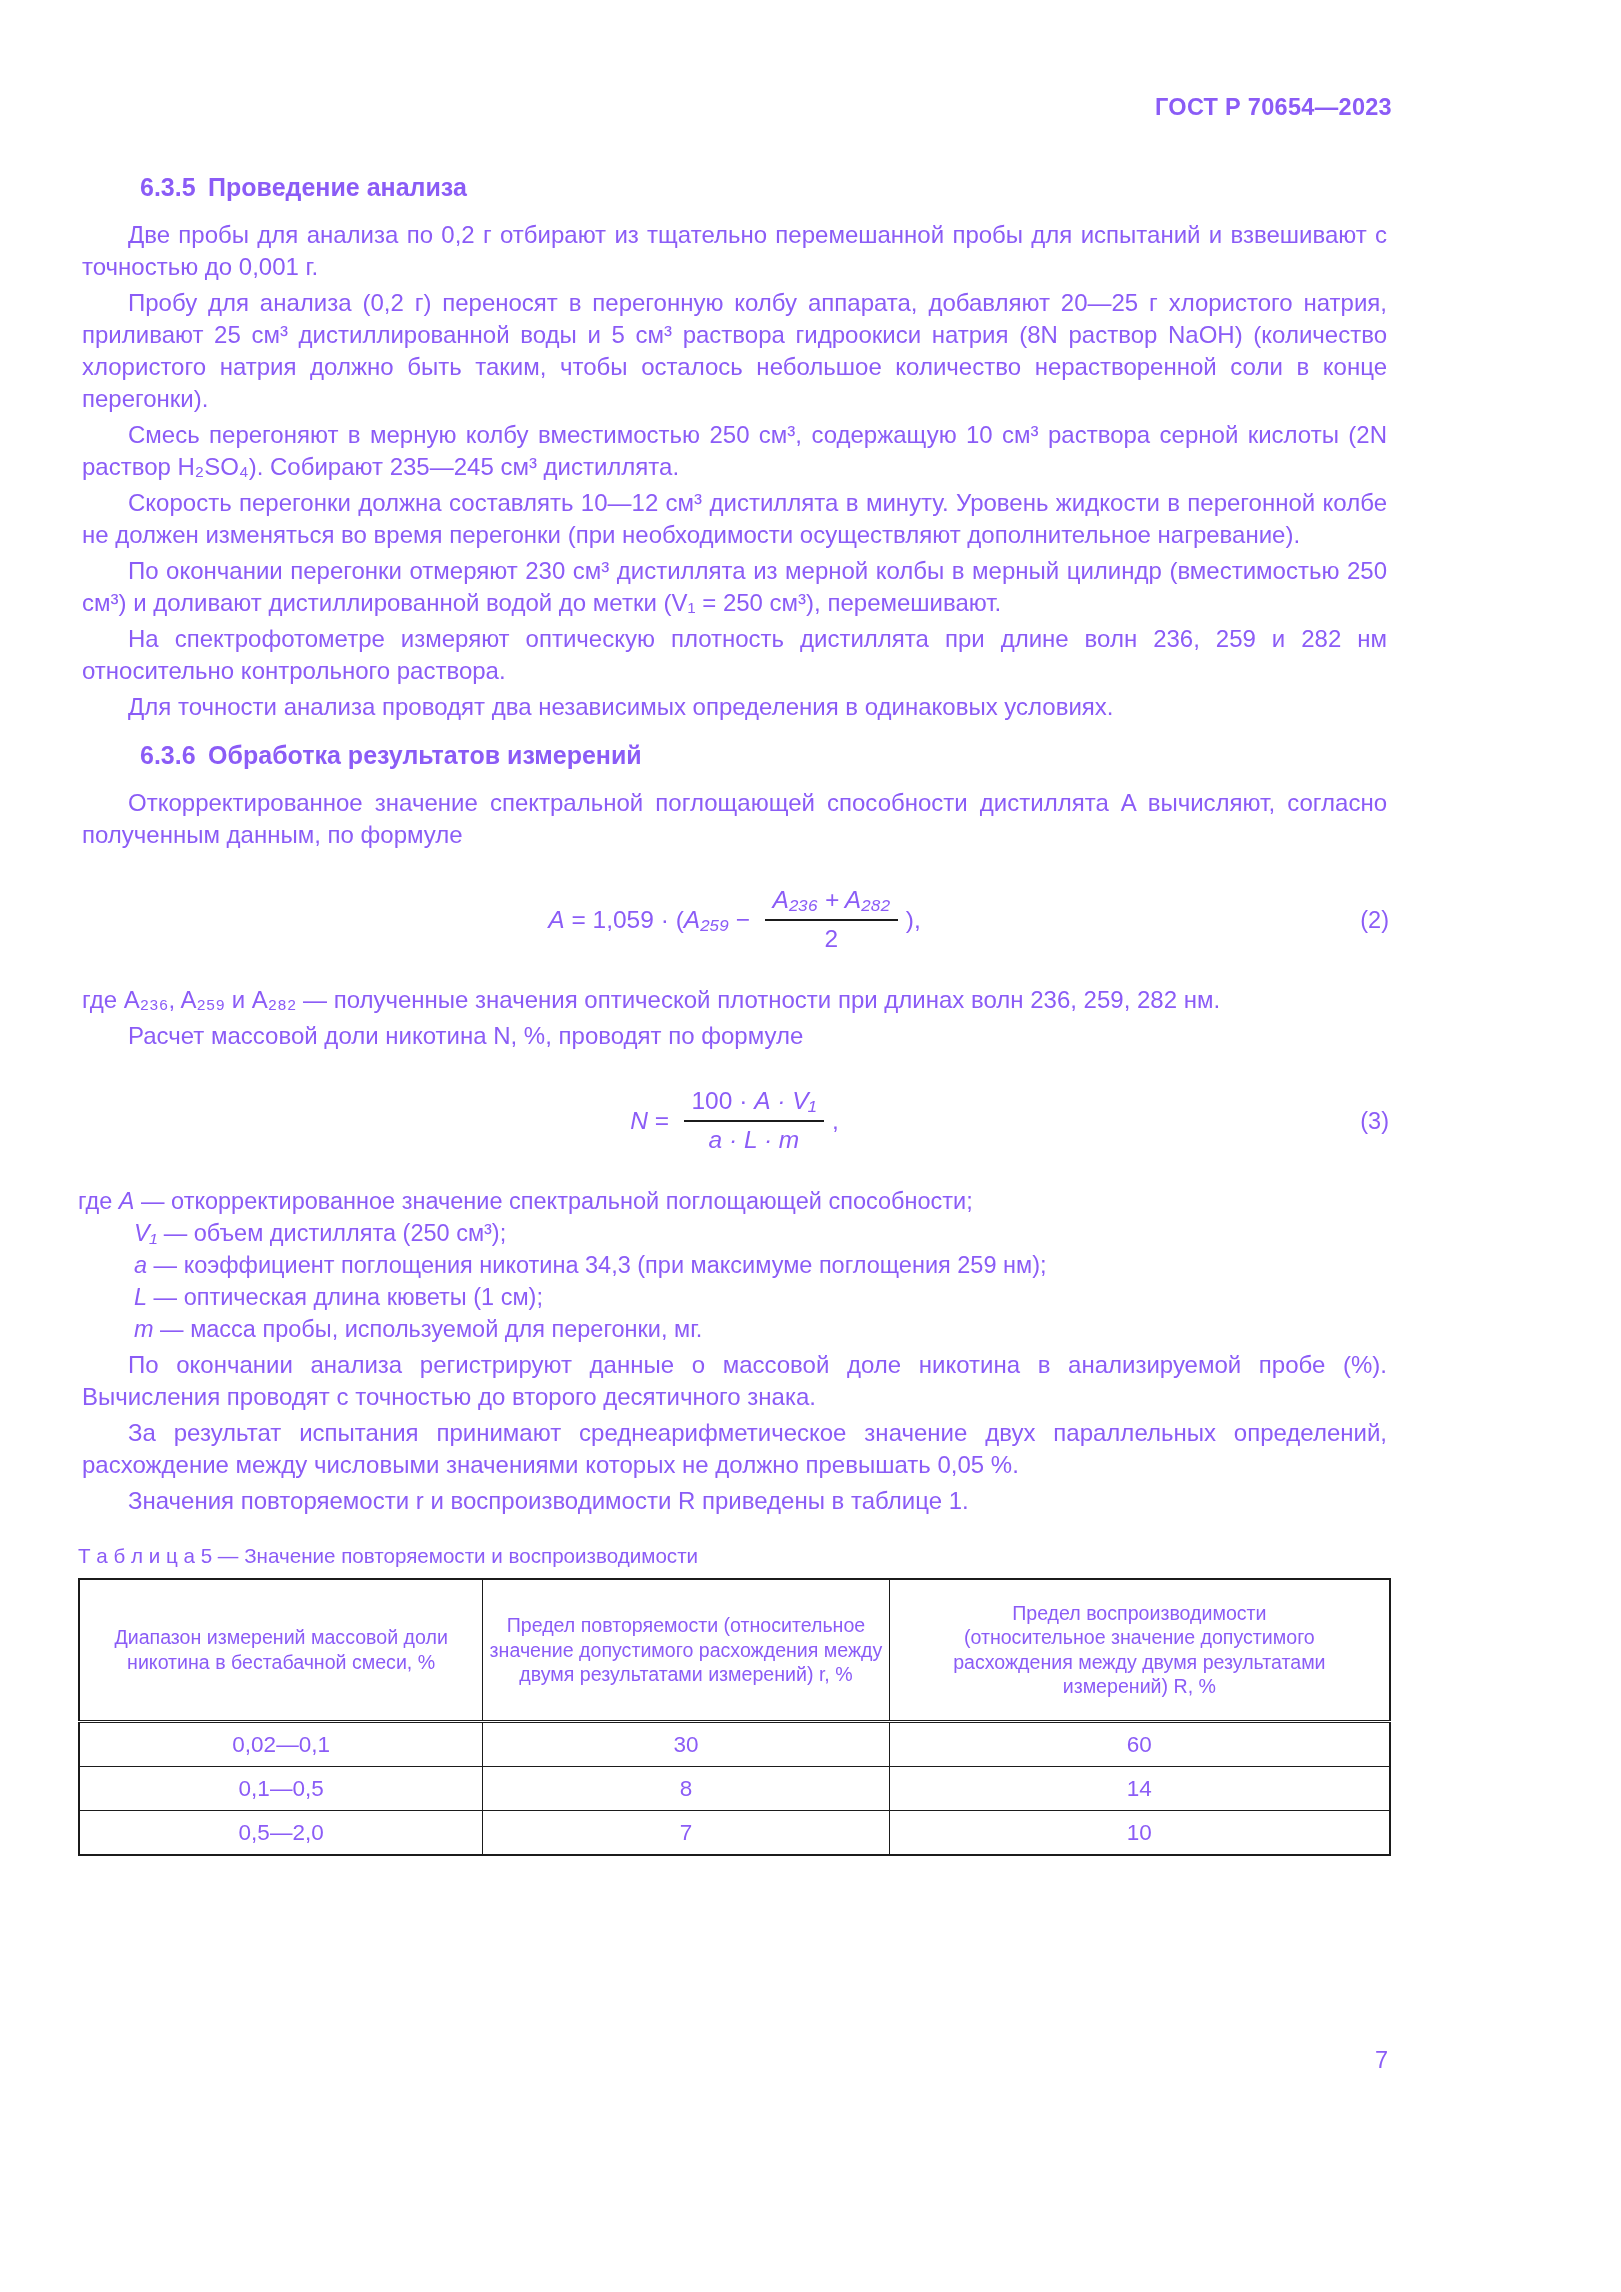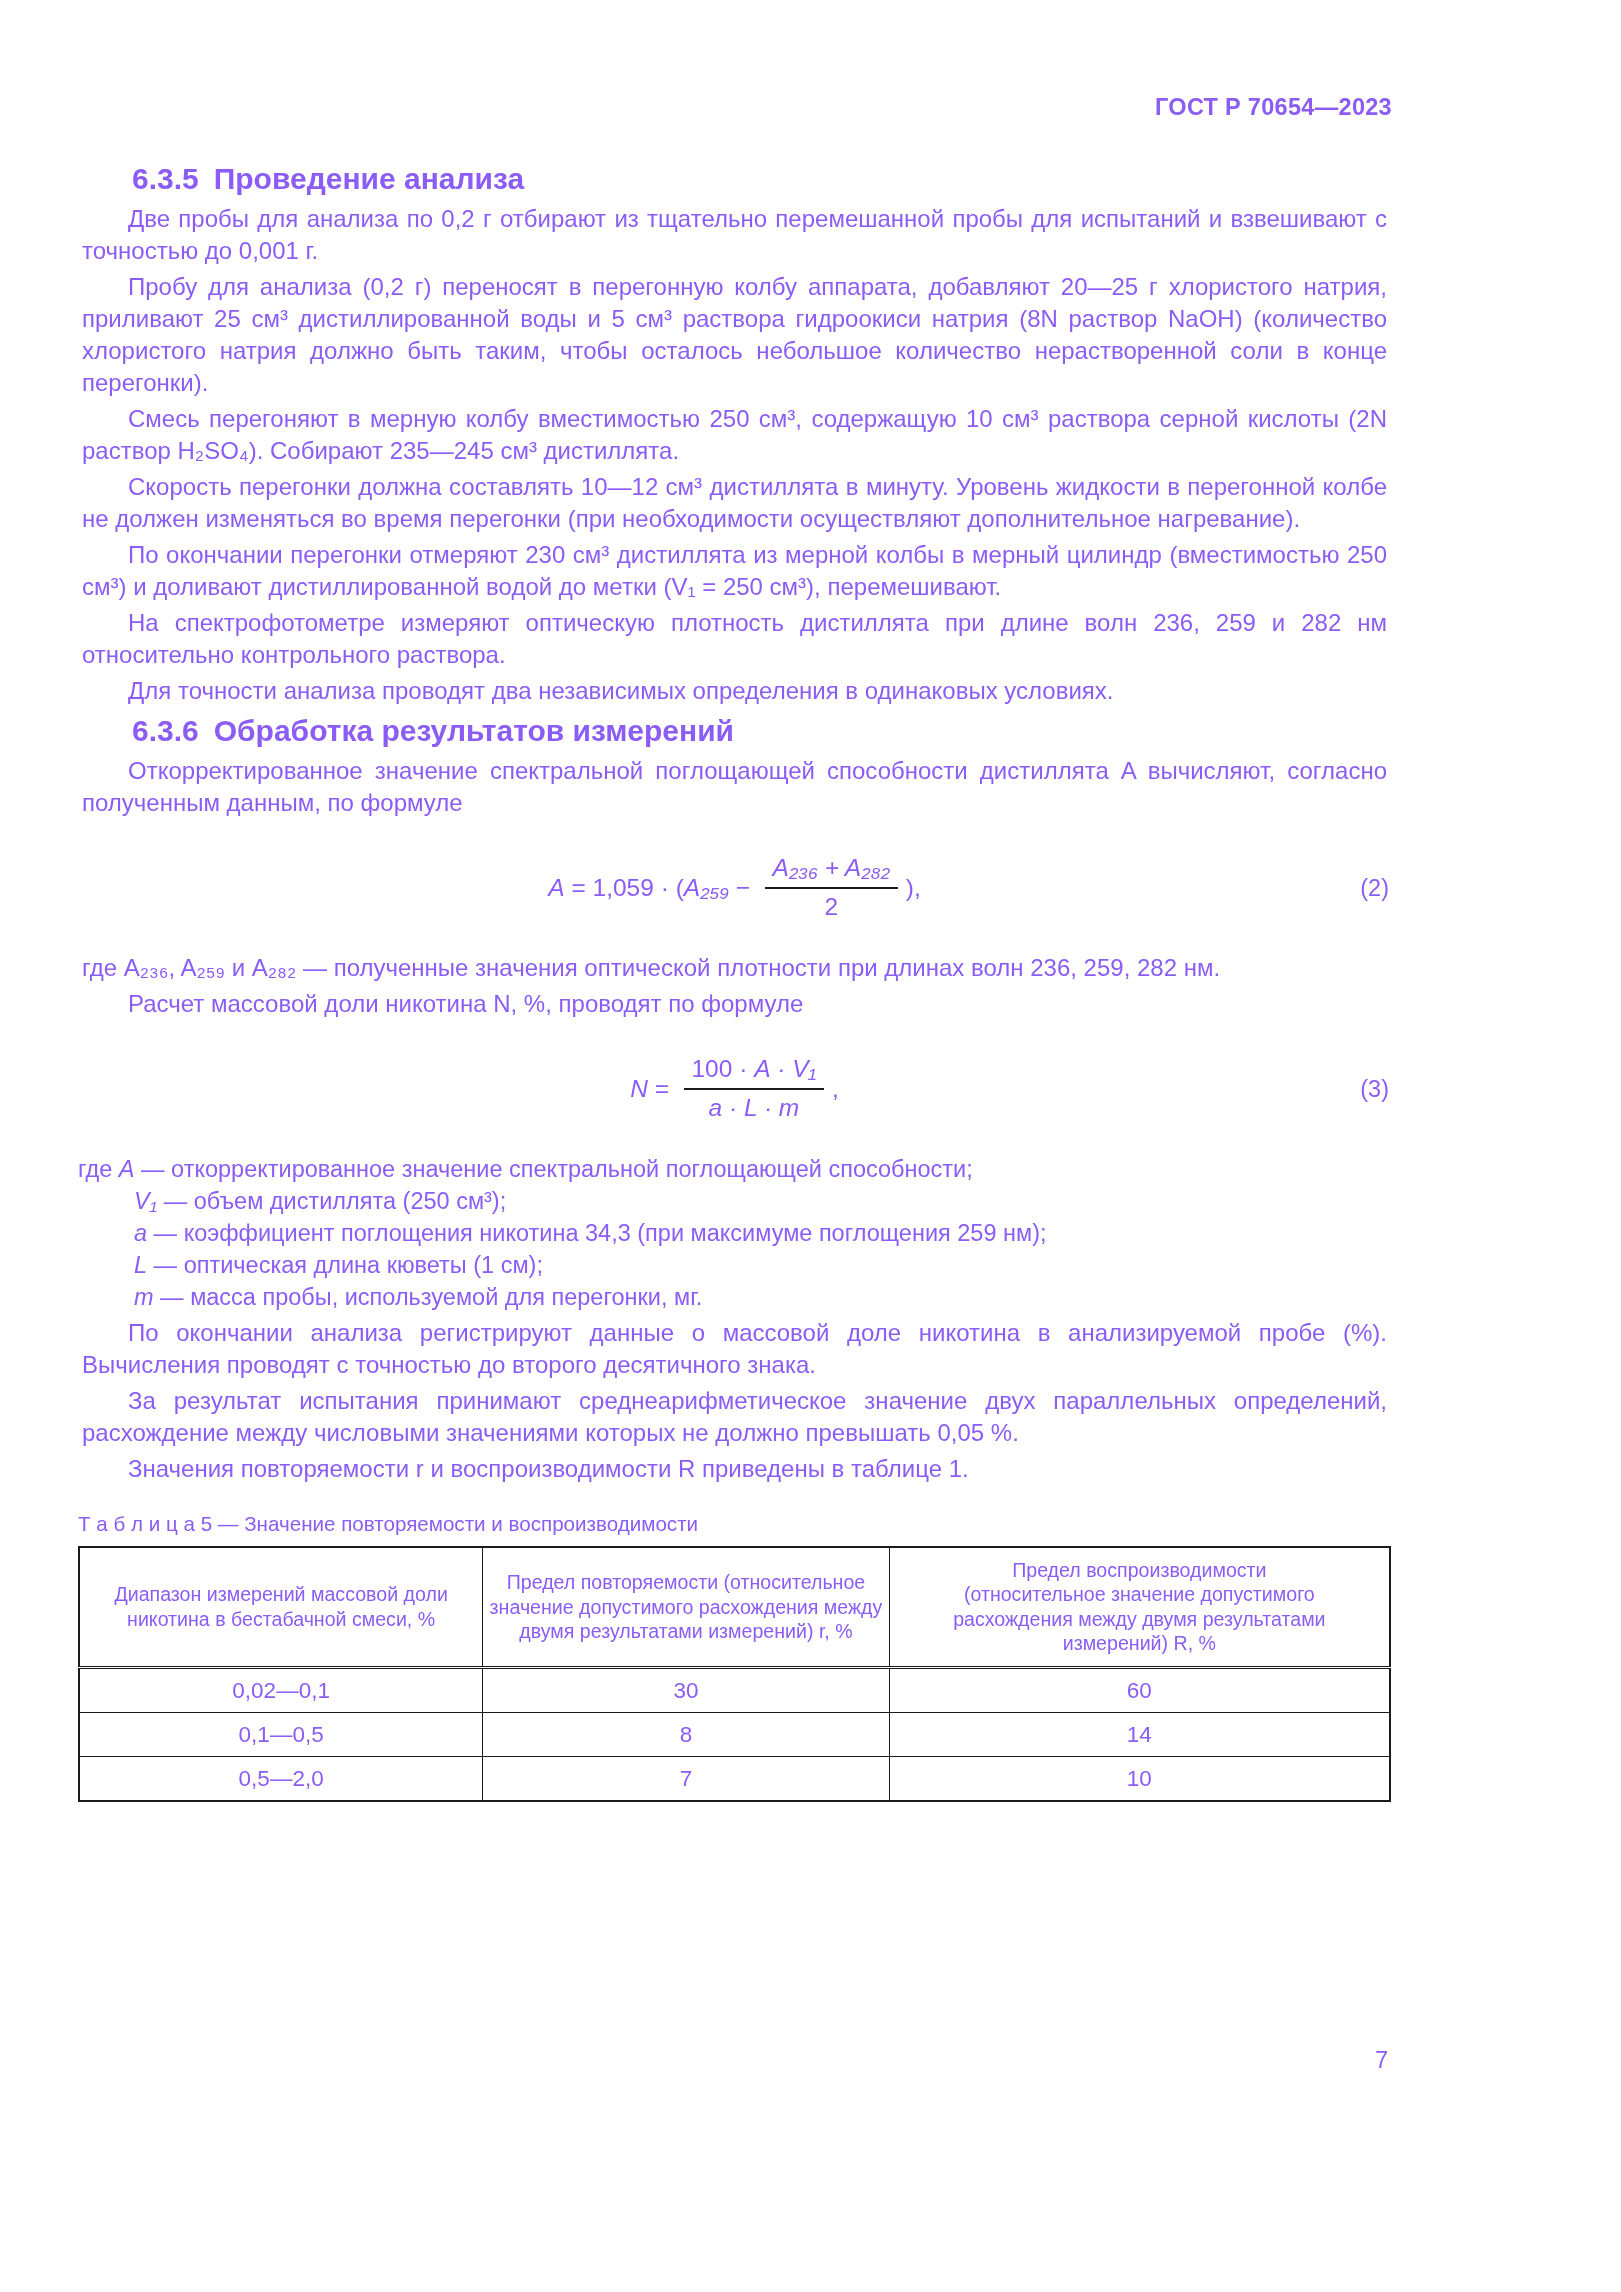--- a/index.html
+++ b/index.html
@@ -28,22 +28,22 @@
     width: 1313px;
   }
   p.body {
     margin: 4px;
     font-size: 24px;
     line-height: 32px;
     text-align: justify;
   }
   p.ind { text-indent: 46px; }
   p.h-sub {
-    margin: 8px;
-    font-size: 30px;
+    margin: 16px;
+    font-size: 25px;
     line-height: 32px;
     font-weight: bold;
     text-indent: 46px;
   }
   .gap-top { margin-top: 29px; }
   .formula-row {
     position: relative;
     margin: 23.5px 0 19.6px 0;
     min-height: 90px;
     display: flex;
@@ -102,21 +102,21 @@
     border: 1px solid #1b1b1b;
     border-bottom: 3.9px double #1b1b1b;
     font-weight: normal;
     font-size: 19.6px;
     line-height: 24.5px;
     text-align: center;
     vertical-align: middle;
     padding: 9.8px 5.9px;
   }
   table.gost th.th1 { padding: 9.8px 21.6px; }
-  table.gost th.th3 { padding: 10px 51px; }
+  table.gost th.th3 { padding: 21px 51px; }
   table.gost td {
     border: 1px solid #1b1b1b;
     font-size: 22.5px;
     line-height: 25.5px;
     text-align: center;
     vertical-align: middle;
     padding: 8.8px 9.8px;
   }
   .page-number {
     position: absolute;

